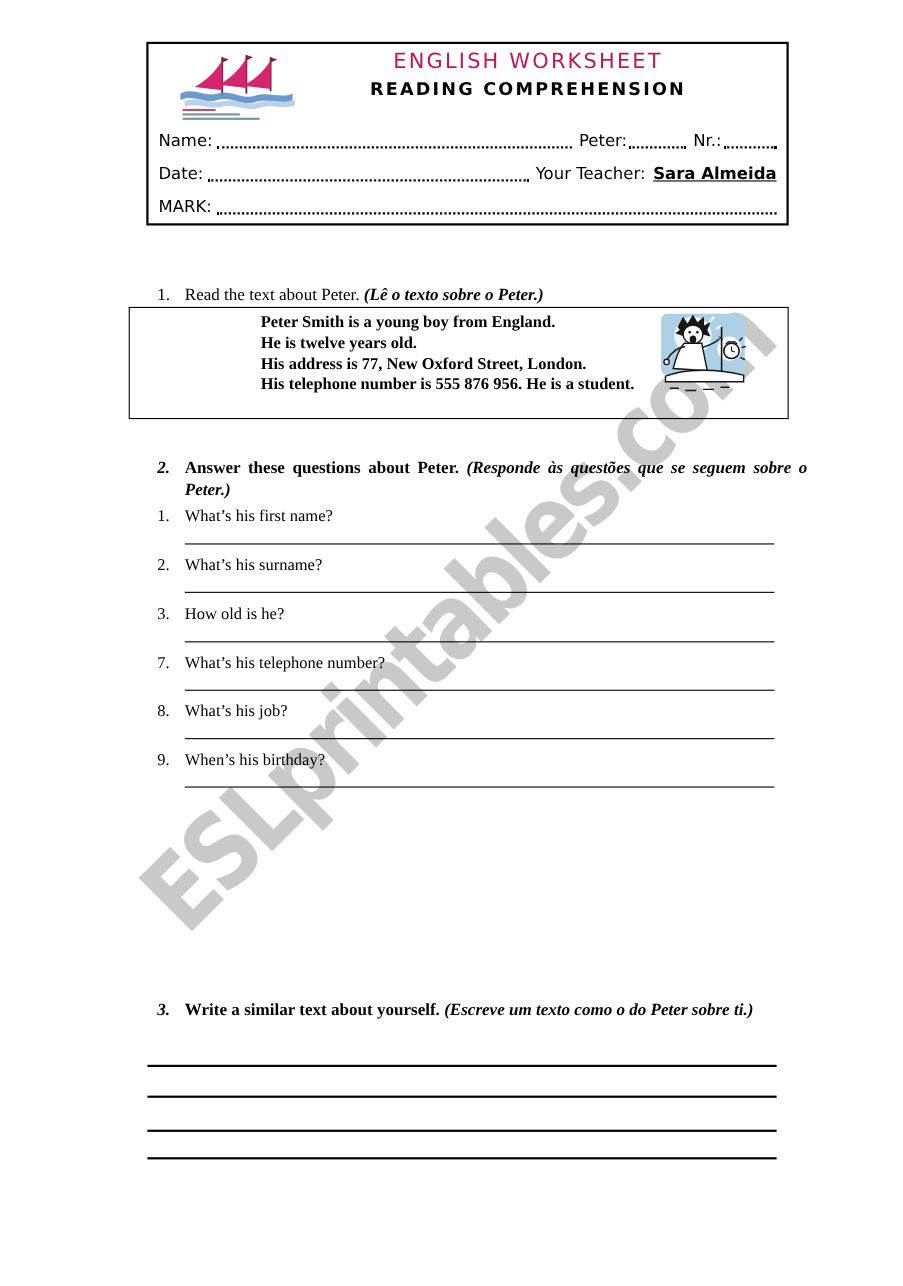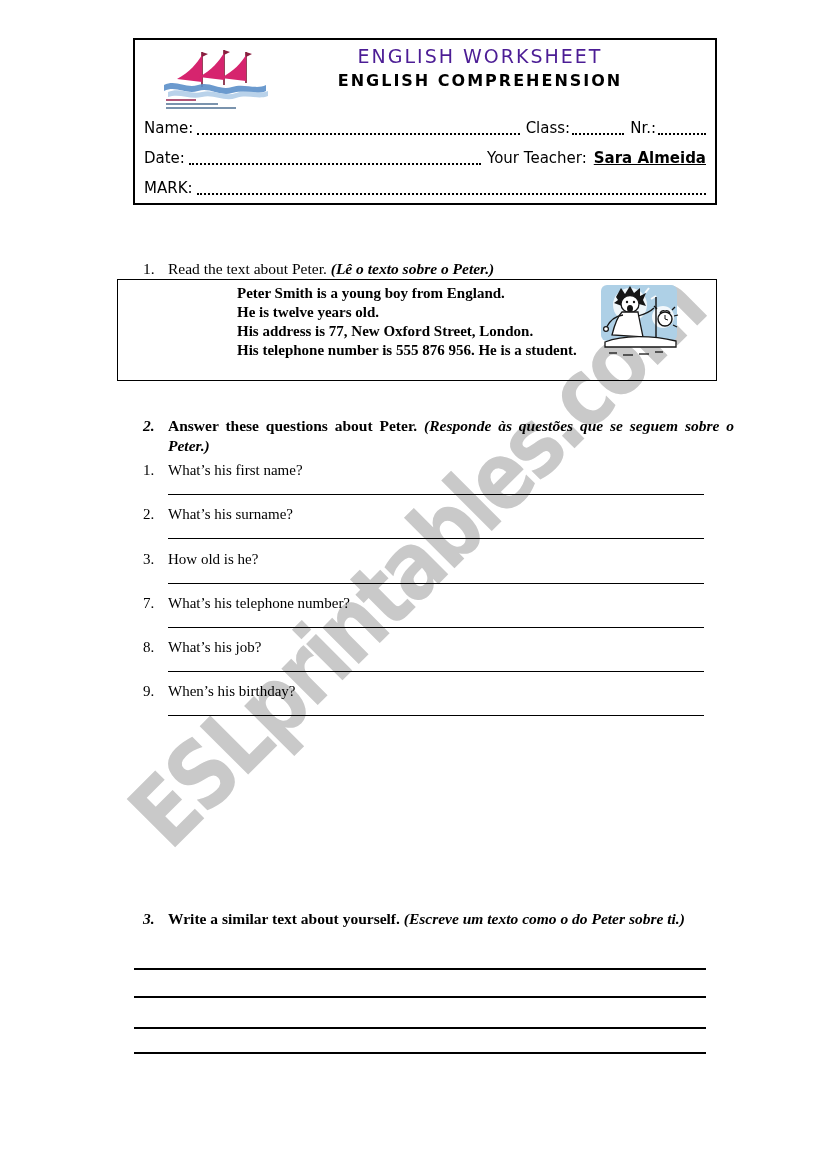--- a/index.html
+++ b/index.html
@@ -21,21 +21,21 @@
   .content { position:absolute; left:0; top:0; width:100%; height:100%; z-index:1; }
 
   
   .header-box {
     position:absolute; left:133px; top:38px; width:580px; height:163px;
     border:2px solid #000; font-family:"DejaVu Sans", sans-serif;
   }
   .logo { position:absolute; left:25px; top:7px; }
   .hdr-title1 {
     position:absolute; top:5px; left:110px; right:0; text-align:center;
-    font-size:19px; letter-spacing:2px; color:#4c1d95;
+    font-size:19px; letter-spacing:2px; color:#be185d;
   }
   .hdr-title2 {
     position:absolute; top:31px; left:110px; right:0; text-align:center;
     font-size:16px; font-weight:bold; letter-spacing:2px; color:#000;
   }
   .hdr-row {
     position:absolute; left:9px; right:9px; display:flex;
     font-size:15px; line-height:19px; white-space:nowrap;
   }
   .row-name { top:79px; } .row-date { top:109px; } .row-mark { top:139px; }
@@ -115,26 +115,26 @@
         <path d="M8 45 C20 40 30 48 42 45 C54 42 64 50 76 46 C88 42 98 48 108 44 L108 49 C98 53 88 47 76 51 C64 55 54 47 42 50 C30 53 20 46 8 50 Z" fill="#b9d2ea"></path>
 
         <g>
           <rect x="6" y="52" width="30" height="2" fill="#b05577"></rect>
           <rect x="6" y="56" width="52" height="2" fill="#7a93ad"></rect>
           <rect x="6" y="60" width="70" height="2" fill="#7a93ad"></rect>
         </g>
       </svg>
 
       <div class="hdr-title1">ENGLISH WORKSHEET</div>
-      <div class="hdr-title2">ENGLISH COMPREHENSION</div>
+      <div class="hdr-title2">READING COMPREHENSION</div>
 
       <div class="hdr-row row-name">
         <span class="lbl">Name:</span>
         <span class="leader grow"></span>
-        <span class="mid-lbl">Class:</span>
+        <span class="mid-lbl">Peter:</span>
         <span class="leader w52"></span>
         <span class="mid-lbl">Nr.:</span>
         <span class="leader w48"></span>
       </div>
 
       <div class="hdr-row row-mark">
         <span class="lbl">MARK:</span>
         <span class="leader grow"></span>
       </div>
 

